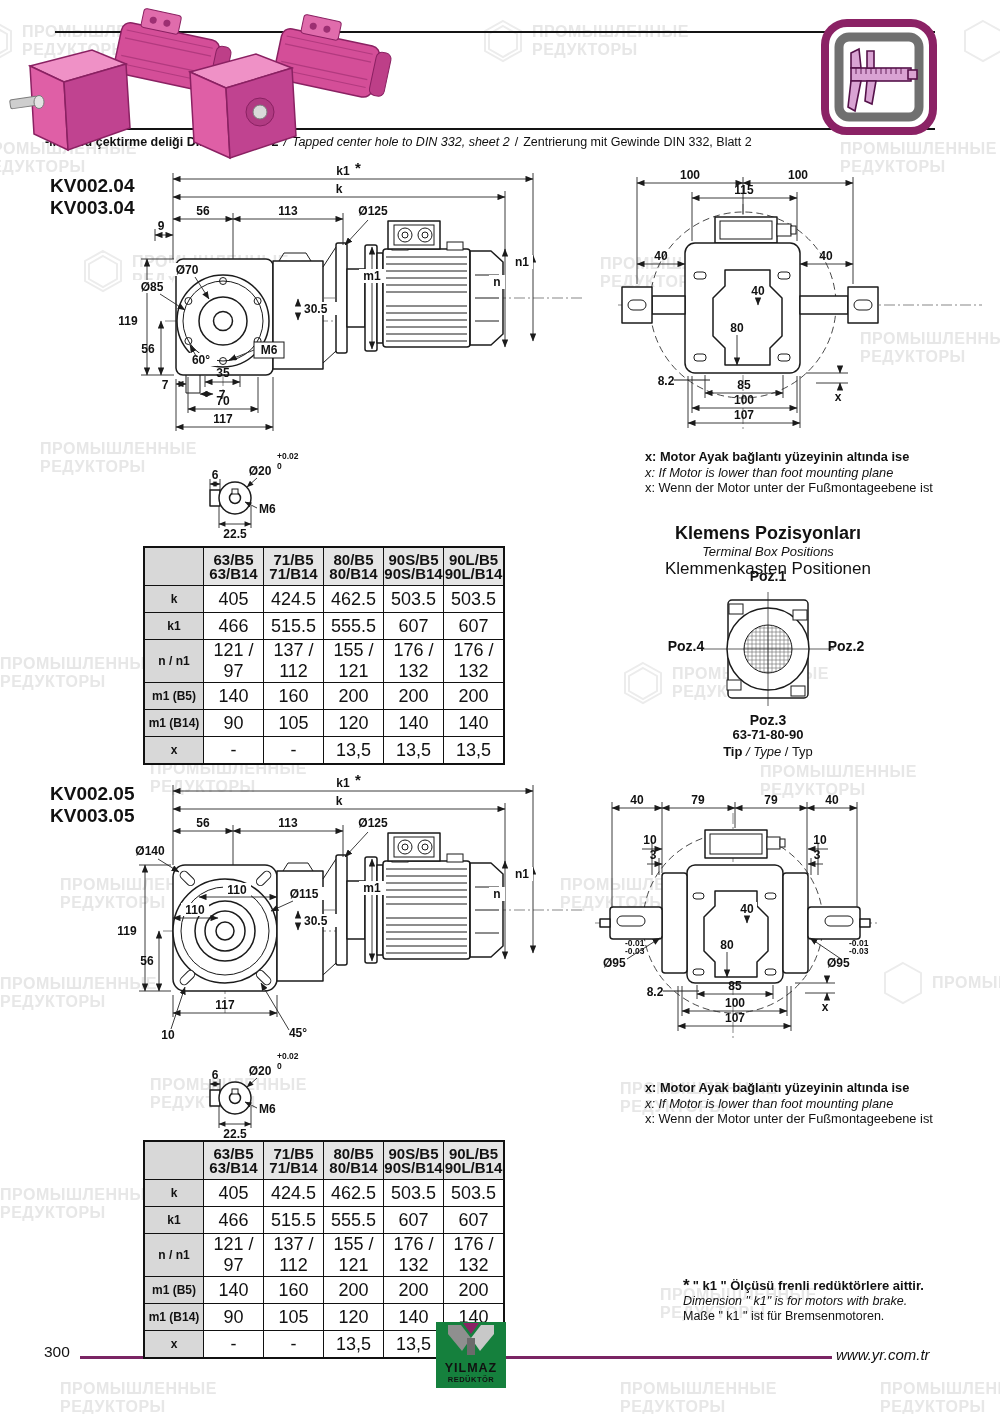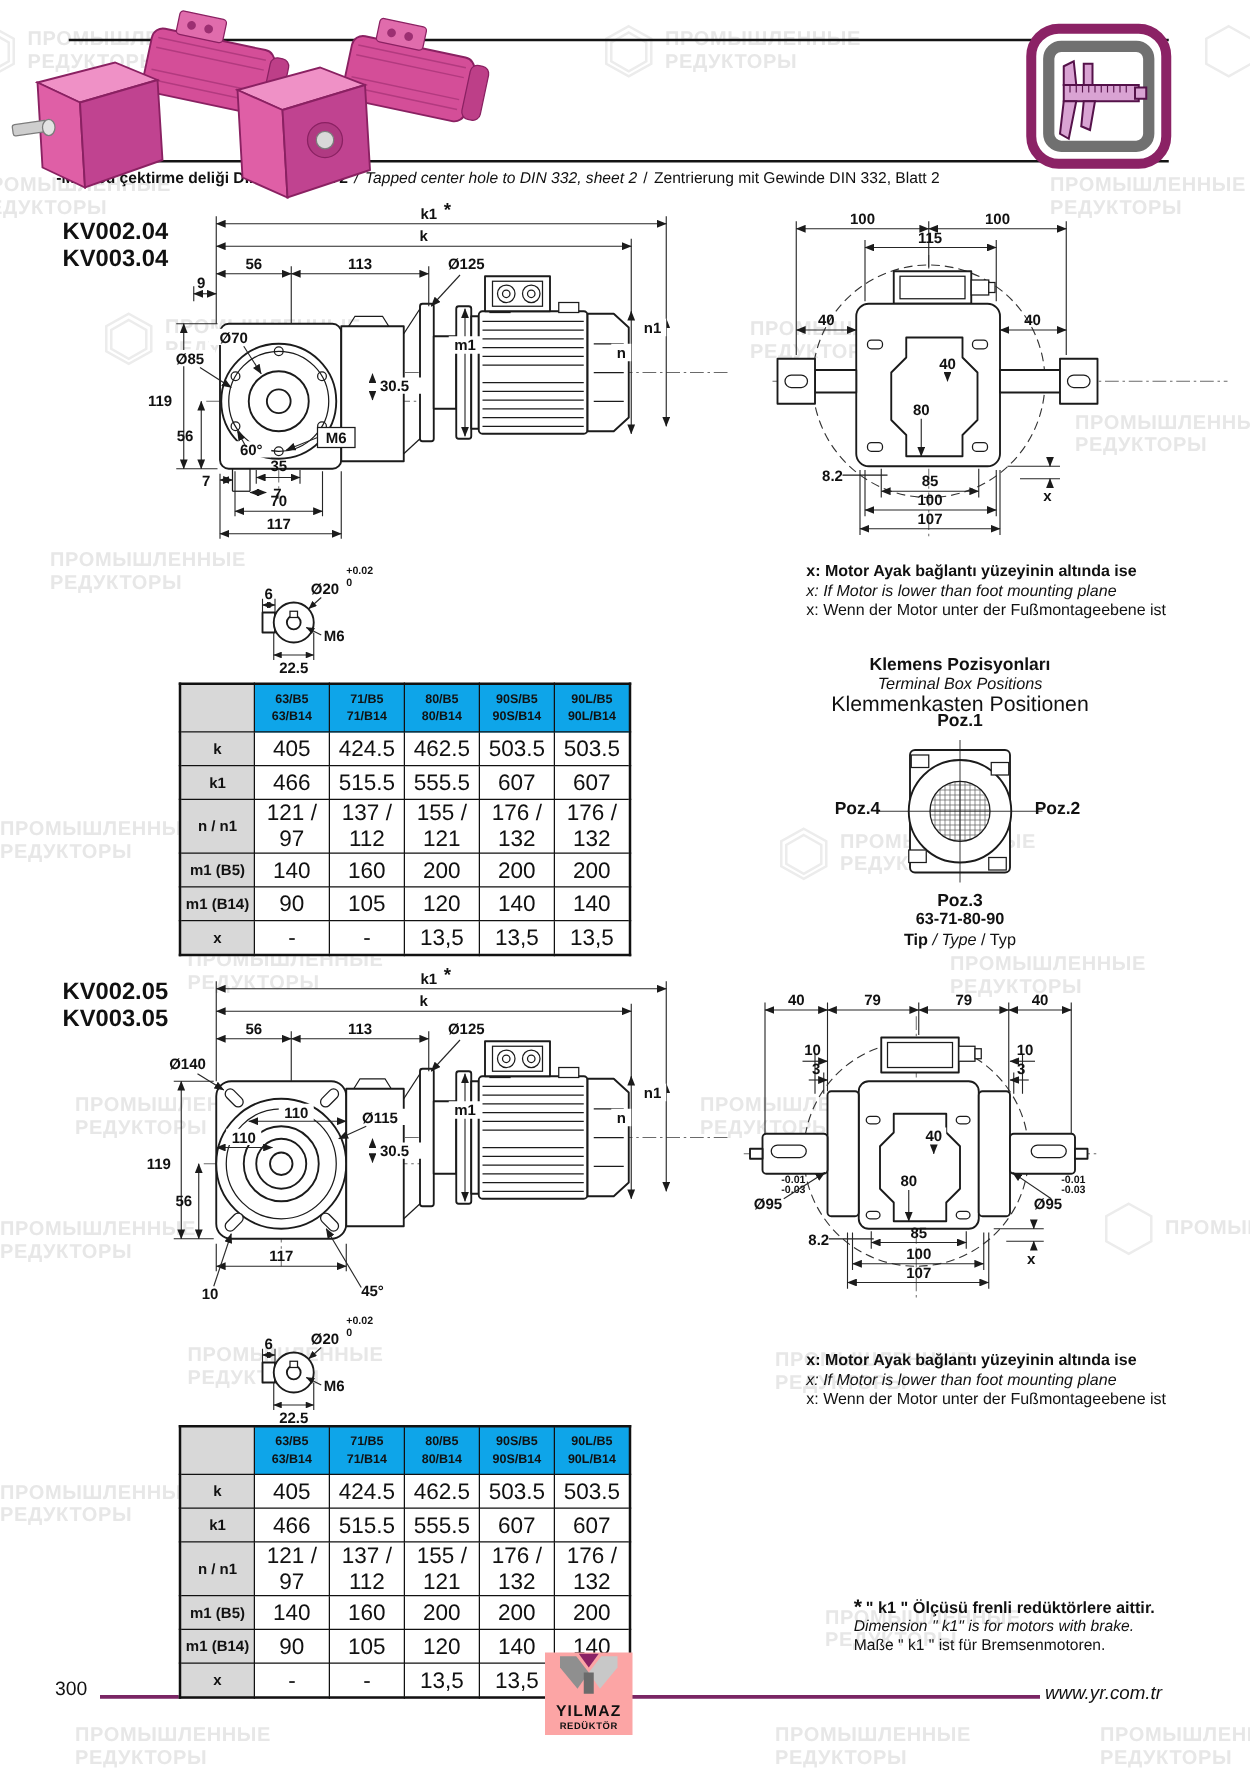--- a/index.html
+++ b/index.html
@@ -15,39 +15,39 @@
   .title-de{font-size:21px;margin-top:4px;}
   .din-note{position:absolute;left:45px;top:135px;font-size:12.5px;z-index:2;white-space:nowrap;}
   .din-note .b{font-weight:bold;} .din-note .i{font-style:italic;} .din-note .sep{padding:0 5px;}
   .model-label{position:absolute;left:50px;font-size:19px;font-weight:bold;line-height:22px;z-index:2;}
   .x-note{position:absolute;left:645px;width:345px;font-size:12.8px;line-height:15.5px;z-index:2;}
   .x-note .b{font-weight:bold;} .x-note .i{font-style:italic;}
   
   table.dim-table{position:absolute;left:143px;border-collapse:collapse;background:#fff;z-index:2;
                   border:2.5px solid #111;}
   table.dim-table td{border:1.4px solid #111;text-align:center;vertical-align:middle;padding:0;}
-  table.dim-table td.hd{background:#0ea5e9;font-weight:bold;font-size:10px;line-height:13.5px;height:37px;width:59px;}
+  table.dim-table td.hd{background:#e5e5e5;font-weight:bold;font-size:15px;line-height:13.5px;height:37px;width:59px;}
   table.dim-table td.lb{background:#d8d8d8;font-weight:bold;font-size:12px;width:58px;height:26px;}
   table.dim-table td.vl{font-size:18px;height:26px;width:59px;}
   
   .term-titles{position:absolute;left:648px;top:523px;width:240px;text-align:center;z-index:2;}
-  .term-titles .l1{font-size:14px;font-weight:bold;}
+  .term-titles .l1{font-size:18px;font-weight:bold;}
   .term-titles .l2{font-size:13px;font-style:italic;}
   .term-titles .l3{font-size:17px;}
   .poz{position:absolute;font-size:14px;font-weight:bold;z-index:3;text-align:center;}
   .term-type1{position:absolute;left:715px;top:727px;width:106px;text-align:center;font-size:13px;font-weight:bold;z-index:2;}
   .term-type2{position:absolute;left:705px;top:744px;width:126px;text-align:center;font-size:13px;z-index:2;}
   .term-type2 .b{font-weight:bold;} .term-type2 .i{font-style:italic;}
   
   .footnote{position:absolute;left:683px;top:1278px;width:310px;font-size:13px;line-height:15.5px;z-index:2;}
   .footnote .star{font-size:17px;font-weight:bold;vertical-align:-1px;padding-right:3px;}
   .footnote .b{font-weight:bold;} .footnote .i{font-style:italic;font-size:12.5px;} .footnote .n{font-size:12.5px;}
   .page-num{position:absolute;left:44px;top:1343px;font-size:15.5px;z-index:2;}
   .footer-rule{position:absolute;left:80px;top:1356px;width:752px;height:2.5px;background:#7a2564;z-index:1;}
-  .logo-box{position:absolute;left:436px;top:1322px;width:70px;height:66px;background:#fca5a5;text-align:center;z-index:2;}
+  .logo-box{position:absolute;left:436px;top:1322px;width:70px;height:66px;background:#15803d;text-align:center;z-index:2;}
   .logo-top{font-size:12.5px;font-weight:bold;letter-spacing:1px;line-height:13px;}
   .logo-bottom{font-size:7.5px;font-weight:bold;letter-spacing:.5px;}
   .site-url{position:absolute;left:836px;top:1346px;font-size:15px;font-style:italic;z-index:2;}
   
   svg{position:absolute;z-index:2;overflow:visible;}
   svg .o{stroke:#1b1b1b;stroke-width:1.5;fill:#fff;stroke-linejoin:round;}
   svg .o2{stroke:#1b1b1b;stroke-width:1;fill:none;}
   svg .of{stroke:#1b1b1b;stroke-width:1;fill:#fff;}
   svg .d{stroke:#262626;stroke-width:.9;fill:none;}
   svg .cl{stroke:#555;stroke-width:.7;fill:none;stroke-dasharray:11 3 2 3;}

